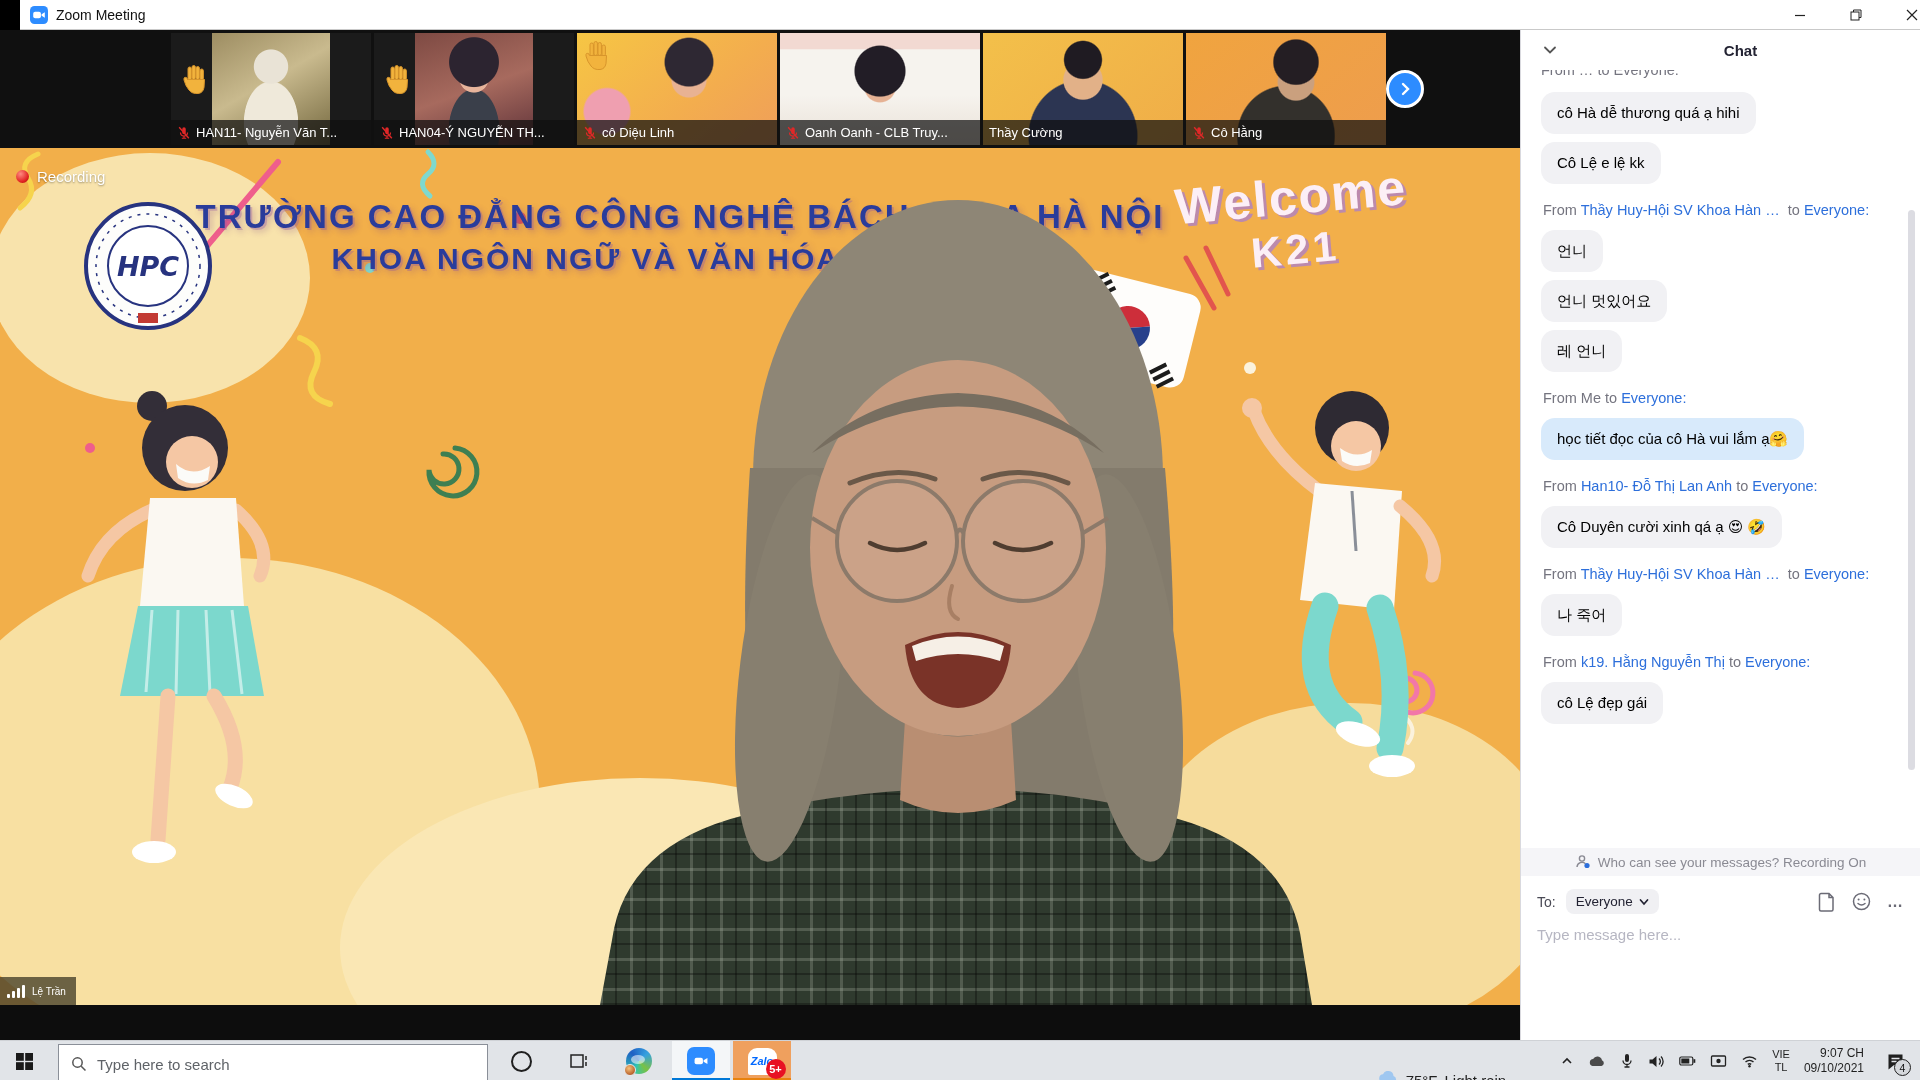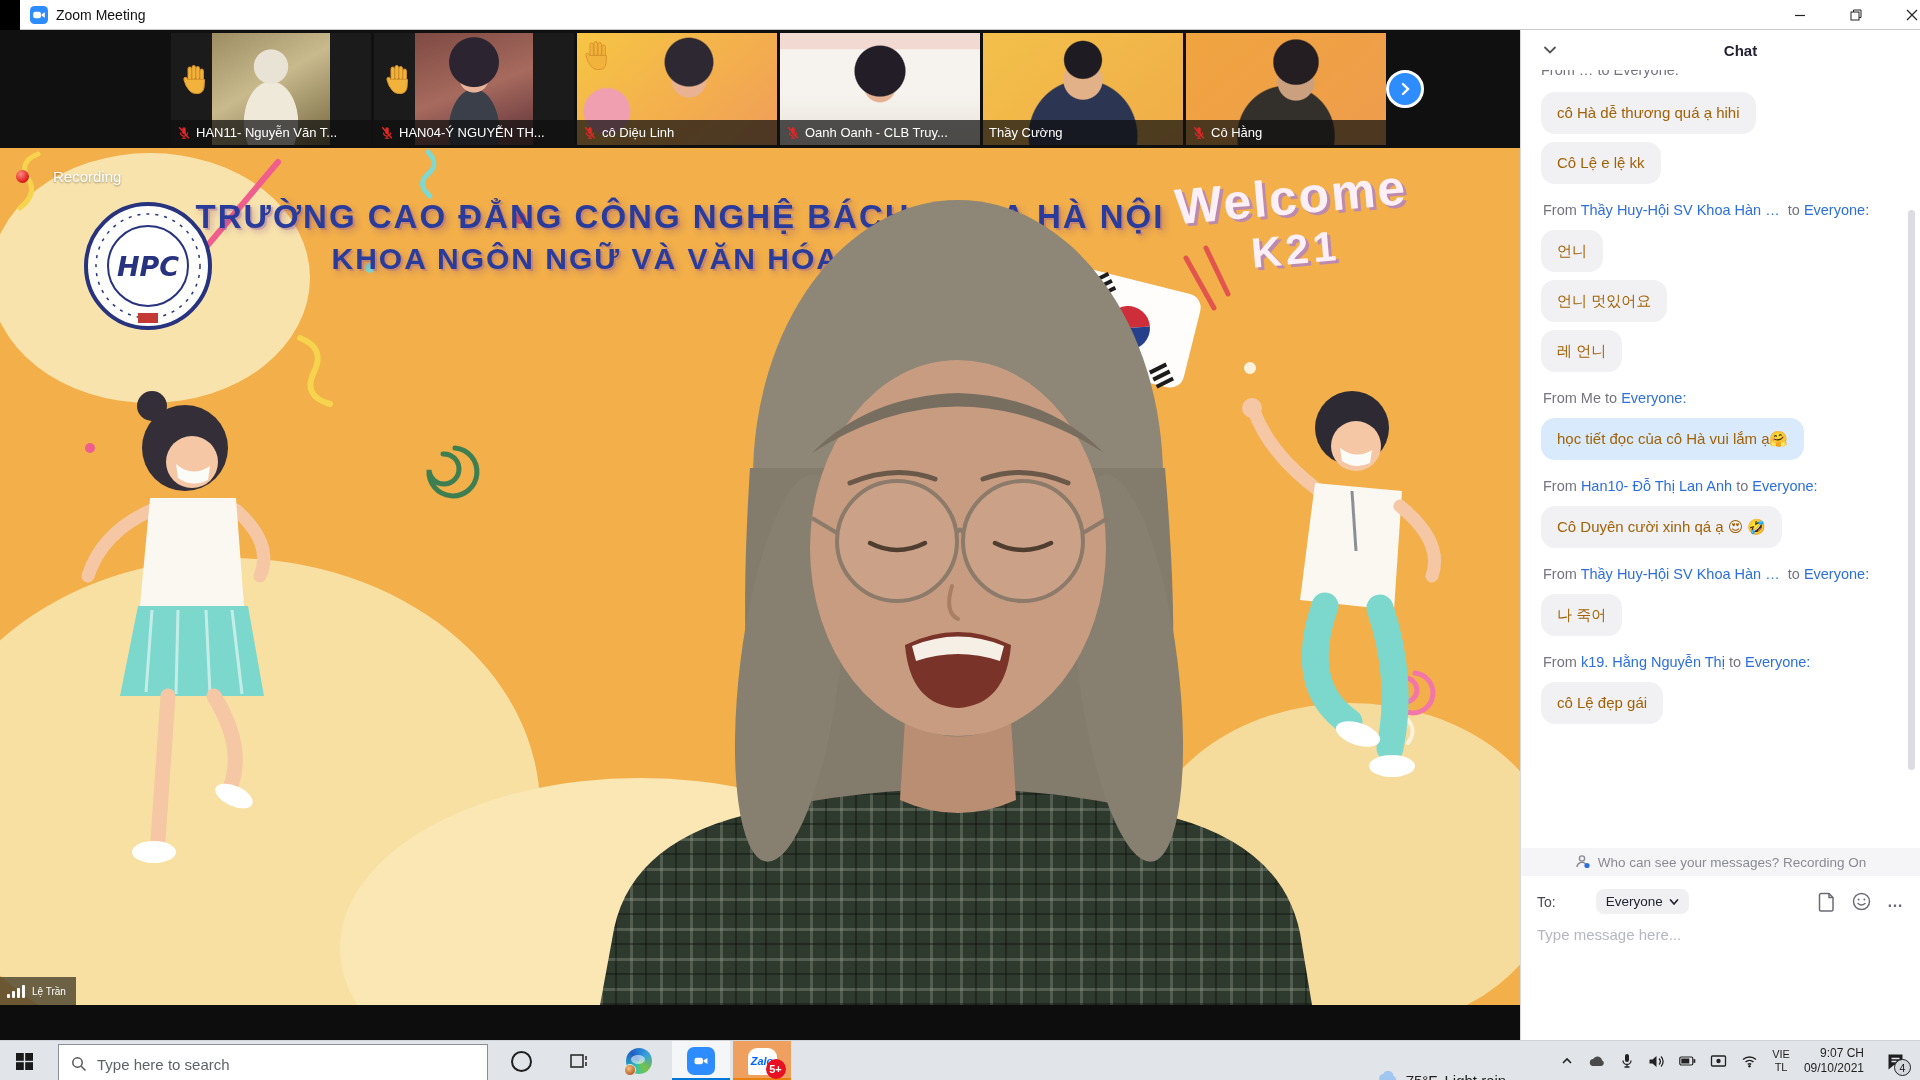--- a/index.html
+++ b/index.html
@@ -33,44 +33,44 @@
   
   .video { position:absolute; left:0; top:148px; width:1520px; height:857px; background:#F2AF4A; overflow:hidden; }
   .video svg.bg { position:absolute; inset:0; z-index:1; }
   .banner { position:absolute; left:120px; top:50px; width:1120px; text-align:center; z-index:2; color:#2A3C9B; font-weight:800; letter-spacing:2px; text-shadow:2px 2px 0 rgba(150,90,160,0.35), 4px 4px 6px rgba(120,60,130,0.3); }
   .banner .l1 { font-size:33px; }
   .banner .l2 { font-size:30px; margin-top:6px; }
   .welcome { position:absolute; left:1128px; top:20px; width:330px; text-align:center; z-index:2; transform:rotate(-5deg); color:#FCEFF6; font-weight:800; text-shadow:3px 3px 0 rgba(170,125,205,0.75); }
   .welcome .w1 { font-size:50px; letter-spacing:2px; }
   .welcome .w2 { font-size:42px; letter-spacing:4px; margin-top:0px; }
   .presenter { position:absolute; inset:0; z-index:3; pointer-events:none; }
-  .recbadge { position:absolute; left:16px; top:20px; z-index:5; display:flex; align-items:center; gap:24px; color:#fff; font-size:15px; text-shadow:0 1px 2px rgba(0,0,0,0.4); }
+  .recbadge { position:absolute; left:16px; top:20px; z-index:5; display:flex; align-items:center; gap:8px; color:#fff; font-size:15px; text-shadow:0 1px 2px rgba(0,0,0,0.4); }
   .recdot { width:13px; height:13px; border-radius:50%; background:radial-gradient(circle at 35% 30%, #ff8a80, #e02020 65%, #8f0f0f); }
   .nametag { position:absolute; left:0; bottom:0; z-index:5; height:28px; background:rgba(72,66,44,0.8); display:flex; align-items:center; gap:7px; padding:0 10px 0 7px; color:#fff; font-size:10px; }
   .vubars { display:flex; align-items:flex-end; gap:2px; height:14px; }
   .vubars i { display:block; width:3px; background:#fff; border-radius:1px; }
 
   .blackstrip { position:absolute; left:0; top:1005px; width:1520px; height:35px; background:#0d0d0d; }
 
   
   .chat { position:absolute; left:1520px; top:30px; width:400px; height:1010px; background:#fff; border-left:1px solid #d9d9de; }
   .chat-header { position:absolute; left:0; top:0; right:0; height:40px; display:flex; align-items:center; }
   .chat-header .chev { position:absolute; left:22px; top:13px; }
   .chat-header .ctitle { width:100%; text-align:center; font-size:15px; font-weight:bold; color:#232333;margin-left:40px; }
   .msgs { position:absolute; left:0; top:40px; right:0; height:778px; overflow:hidden; padding:0 30px 0 20px; }
   .clip { height:10px; overflow:hidden; }
   .clip span { display:block; margin-top:-10px; font-size:14.5px; color:#74747F; line-height:20px; }
-  .bubble { max-width:340px; width:fit-content; background:#F1F1F4; border-radius:14px; padding:10px 16px; font-size:15px; line-height:22px; color:#a16207; margin:0 0 8px; }
+  .bubble { max-width:340px; width:fit-content; background:#F1F1F4; border-radius:14px; padding:10px 16px; font-size:15px; line-height:22px; color:#000000; margin:0 0 8px; }
   .bubble.blue { background:#D8EAFB; }
   .mhead { font-size:14.5px; color:#74747F; margin:18px 2px 12px; }
   .mhead .lnk { color:#2D6FDB; text-decoration:none; }
   .chat-scroll { position:absolute; right:5px; top:180px; width:7px; height:560px; background:#DCDCE2; border-radius:4px; }
   .notice { position:absolute; left:0; right:0; top:818px; height:28px; background:#F5F5F8; display:flex; align-items:center; justify-content:center; gap:7px; font-size:13.5px; color:#8A8A93; }
   .compose { position:absolute; left:0; right:0; top:846px; bottom:0; padding:13px 16px; }
-  .torow { display:flex; align-items:center;gap:30px; }
+  .torow { display:flex; align-items:center; }
   .tolabel { font-size:14px; color:#4a4a55; }
   .topill { margin-left:10px; background:#F0F0F3; border-radius:8px; padding:5px 10px; font-size:13.5px; color:#232333; display:flex; align-items:center; gap:6px; cursor:pointer; }
   .compose-icons { margin-left:auto; display:flex; align-items:center; gap:16px; color:#6b6b76; }
   .msginput { border:none; outline:none; width:100%; margin-top:12px; font-size:15px; color:#333; background:transparent; font-family:inherit; }
   .msginput::placeholder { color:#B6B6C2; }
 
   
   .taskbar { position:absolute; left:0; top:1040px; width:1920px; height:40px; background:#E1E4E8; border-top:1px solid #cfd2d6; }
   .start { position:absolute; left:0; top:0; width:48px; height:40px; display:flex; align-items:center; justify-content:center; cursor:pointer; }
   .searchbox { position:absolute; left:58px; top:3px; width:430px; height:40px; background:#fff; border:1px solid #8a8f98; display:flex; align-items:center; }

